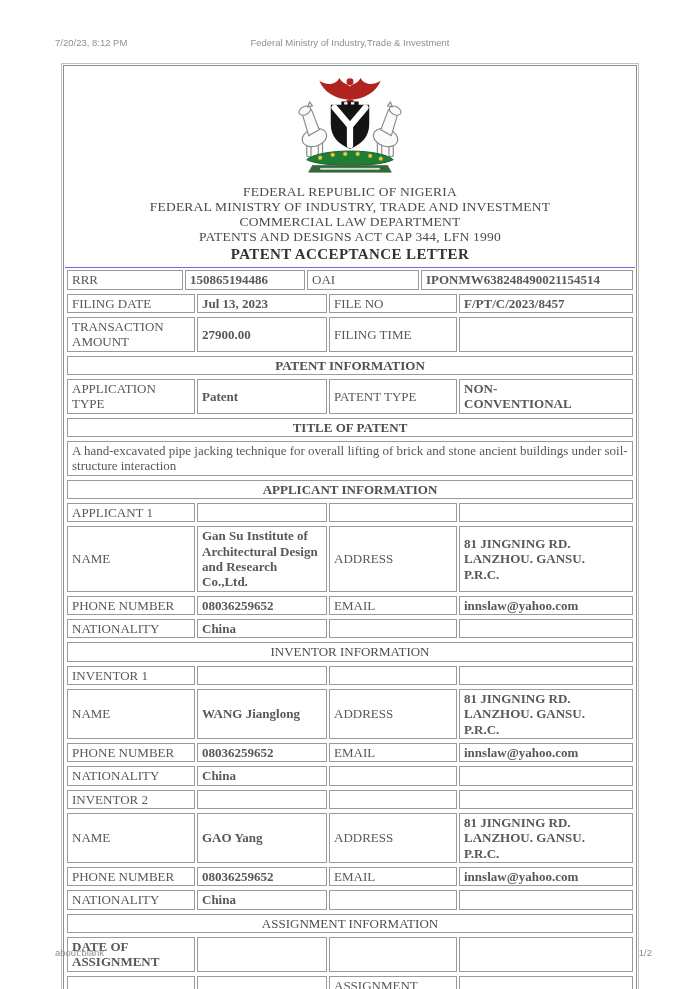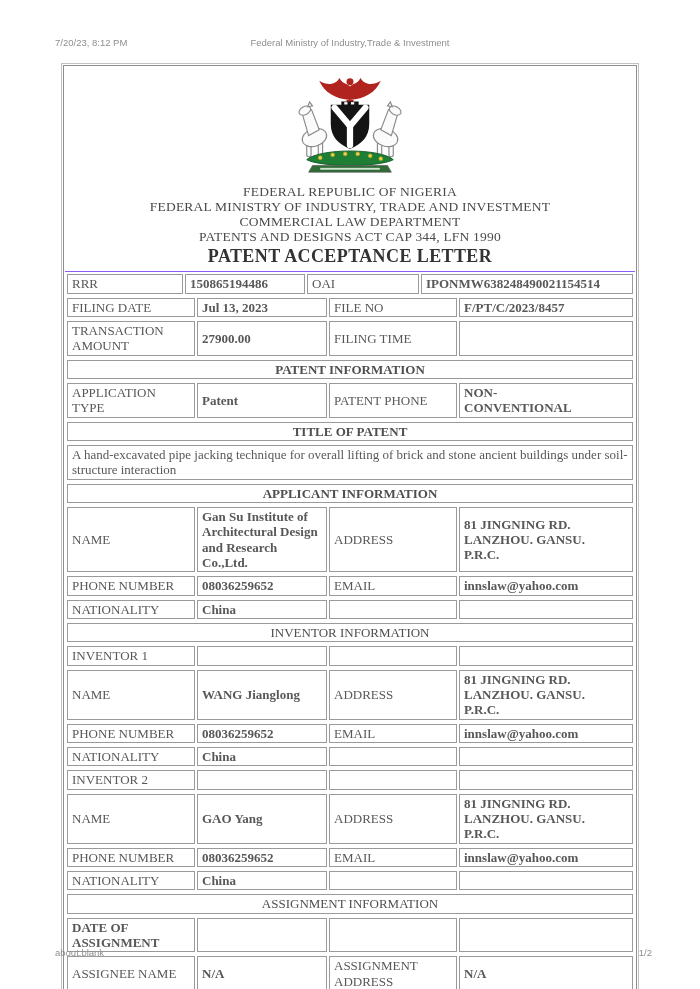--- a/index.html
+++ b/index.html
@@ -22,21 +22,21 @@
   .frame-outer { position:absolute; left:61px; top:63px; width:578px;
                  border:1px solid #c2c2c2; border-bottom:none; }
   .frame-inner { border:1px solid #8e8e8e; border-bottom:none; margin:1px 1px 0 1px;
                  padding:0 1px 14px 1px; }
 
   
   .letterhead { text-align:center; padding-top:10px; padding-bottom:4px;
                 border-bottom:1px solid #8b5cf6; }
   .emblem { display:inline-block; margin-bottom:4px; }
   .lh-line { font-size:13.5px; color:#4a4a4a; line-height:1.12; letter-spacing:.2px; }
-  .lh-title { font-size:18px; font-weight:bold; color:#333; letter-spacing:.4px;
+  .lh-title { font-size:15px; font-weight:bold; color:#333; letter-spacing:.4px;
               margin-top:2px; }
 
   
   table.row { width:100%; border-collapse:separate; border-spacing:2px 2px;
               table-layout:fixed; }
   table.row td { border:1px solid #9a9a9a; font-size:13px; line-height:1.18;
                  padding:1px 4px; height:17px; vertical-align:middle;
                  color:#585858; overflow:hidden; }
   td.lbl  { font-weight:normal; }
   td.lblb { font-weight:bold; color:#3c3c3c; }
@@ -179,21 +179,21 @@
       <colgroup class="profB">
             <col>
             <col>
             <col>
             <col>
           </colgroup>
       <tbody>
             <tr>
         <td class="lbl">APPLICATION TYPE</td>
         <td class="val">Patent</td>
-        <td class="lbl">PATENT PHONE</td>
+        <td class="lbl">PATENT TYPE</td>
         <td class="val">NON-
 CONVENTIONAL</td>
       </tr>
     </tbody>
         </table>
 
     <table class="row">
       <tbody>
             <tr>
               <td class="head hb">TITLE OF PATENT</td>
@@ -206,20 +206,36 @@
               <td class="lbl center">A hand-excavated pipe jacking technique for overall lifting of brick and stone ancient buildings under soil-structure interaction</td>
             </tr>
     </tbody>
         </table>
 
     <table class="row">
       <tbody>
             <tr>
               <td class="head hb">APPLICANT INFORMATION</td>
             </tr>
+    </tbody>
+        </table>
+    <table class="row">
+      <colgroup class="profB">
+            <col>
+            <col>
+            <col>
+            <col>
+          </colgroup>
+      <tbody>
+            <tr>
+        <td class="lbl">APPLICANT 1</td>
+        <td class="val"></td>
+        <td class="lbl"></td>
+        <td class="val"></td>
+      </tr>
     </tbody>
         </table>
     <table class="row">
       <colgroup class="profB">
             <col>
             <col>
             <col>
             <col>
           </colgroup>
       <tbody>

